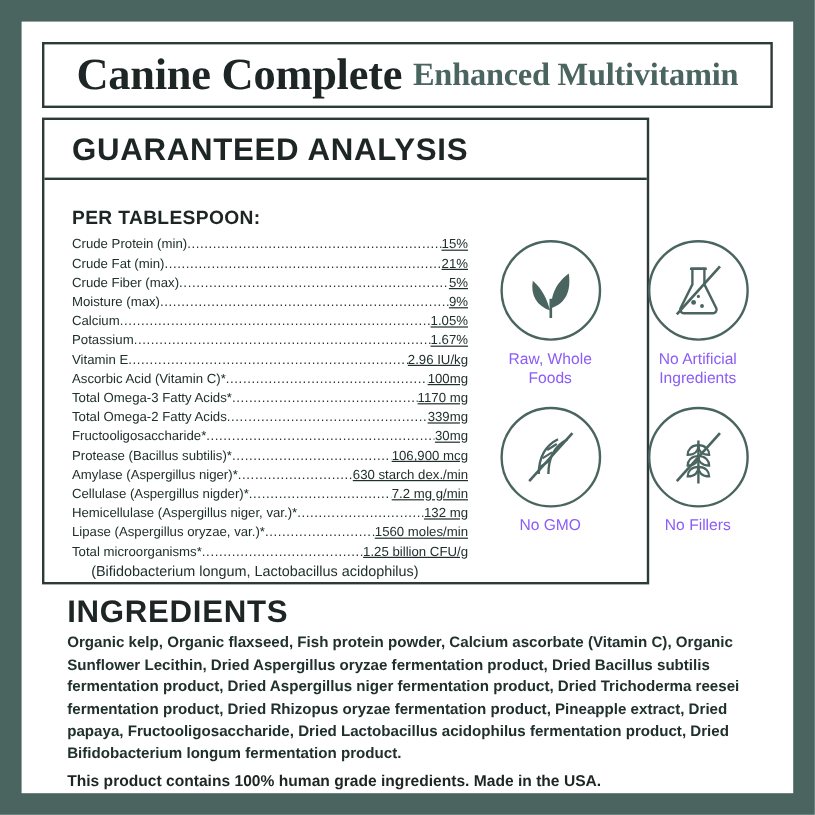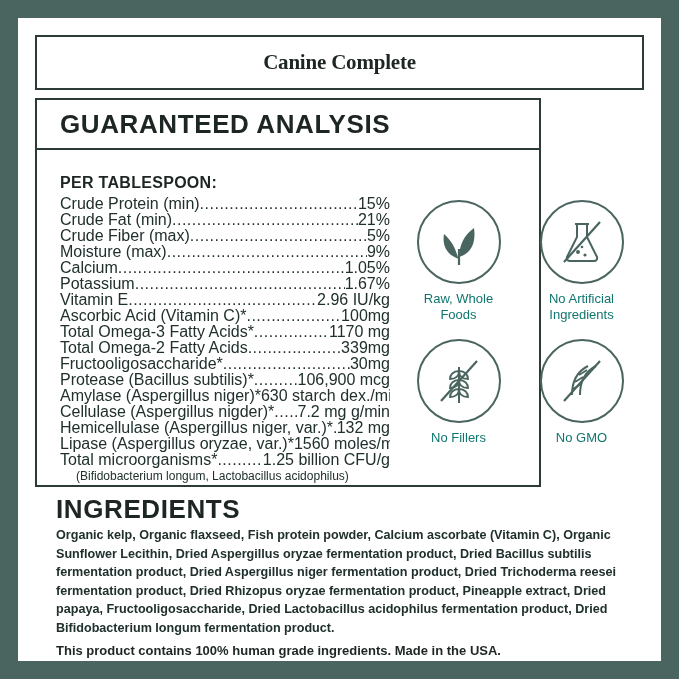--- a/index.html
+++ b/index.html
@@ -31,21 +31,21 @@
     height: 55px;
     border: 2px solid #2d3b38;
     box-sizing: border-box;
     display: flex;
     align-items: center;
     justify-content: center;
     gap: 9px;
   }
   .title-brand {
     font-family: "Liberation Serif", serif;
-    font-size: 21px;
+    font-size: 37px;
     font-weight: bold;
     color: #1d2624;
     letter-spacing: -0.2px;
   }
   .title-product {
     font-family: "Liberation Serif", serif;
     font-size: 27px;
     font-weight: bold;
     color: #4a6560;
     letter-spacing: -0.2px;
@@ -90,36 +90,36 @@
   }
   .nutrient-list {
     position: absolute;
     left: 23px;
     top: 96px;
     width: 330px;
   }
   .nutrient-row {
     display: flex;
     align-items: baseline;
-    font-size: 16px;
+    font-size: 11px;
     color: #20302d;
     line-height: 16px;
     white-space: nowrap;
     overflow: hidden;
   }
   .nutrient-name { flex: 0 0 auto; }
   .nutrient-dots {
     flex: 1 1 auto;
     overflow: hidden;
     white-space: nowrap;
     letter-spacing: 0.5px;
     margin: 0 0px;
     color: #20302d;
   }
-  .nutrient-val { flex: 0 0 auto; }
+  .nutrient-val { flex: 0 0 auto; text-decoration: underline; }
   .nutrient-note {
     font-size: 12px;
     color: #20302d;
     line-height: 16px;
     margin-top: 0px;
     margin-left: 16px;
   }
   
   .badges {
     position: absolute;
@@ -143,21 +143,21 @@
     border: 2px solid #4a6560;
     display: flex;
     align-items: center;
     justify-content: center;
     box-sizing: border-box;
   }
   .badge-label {
     margin-top: 7px;
     text-align: center;
     font-size: 13px;
-    color: #0f766e;
+    color: #8b5cf6;
     line-height: 16px;
   }
   
   .ing-title {
     position: absolute;
     left: 38px;
     top: 476px;
     font-size: 26px;
     font-weight: bold;
     color: #1d2624;
@@ -183,20 +183,21 @@
     color: #1d2624;
   }
 </style>
 </head>
 <body>
 
 <div class="label">
 
   <div class="title-row">
     <span class="title-brand">Canine Complete</span>
+    <span class="title-product">Enhanced Multivitamin</span>
   </div>
 
   <div class="ga-box">
     <div class="ga-header">
       <span class="ga-header-text">GUARANTEED ANALYSIS</span>
     </div>
     <div class="per-tbsp">PER TABLESPOON:</div>
 
     <div class="nutrient-list" id="nutrient-list">
         <div class="nutrient-row">
@@ -305,49 +306,49 @@
               <path d="M25 12 L25 25 L15 45 A3 3 0 0 0 18 49 L42 49 A3 3 0 0 0 45 45 L35 25 L35 12 Z" fill="none" stroke="#4a6560" stroke-width="2"></path>
               <line x1="23" y1="12" x2="37" y2="12" stroke="#4a6560" stroke-width="2"></line>
               <circle cx="26" cy="40" r="2" fill="#4a6560"></circle>
               <circle cx="33" cy="43" r="1.6" fill="#4a6560"></circle>
               <circle cx="30" cy="35" r="1.3" fill="#4a6560"></circle>
               <line x1="12" y1="50" x2="48" y2="10" stroke="#4a6560" stroke-width="2.2"></line>
             </svg>
           </div>
           <div class="badge-label" style="white-space: pre-line;">No Artificial
 Ingredients</div>
+        </div>
+        <div class="badge">
+          <div class="badge-circle">
+            <svg width="60" height="60" viewBox="0 0 60 60">
+              <path d="M20 44 C20 30 26 20 36 15" fill="none" stroke="#4a6560" stroke-width="2"></path>
+              <path d="M28 44 C28 30 34 20 44 15" fill="none" stroke="#4a6560" stroke-width="2"></path>
+              <line x1="21" y1="38" x2="29" y2="33" stroke="#4a6560" stroke-width="1.8"></line>
+              <line x1="23" y1="31" x2="31" y2="26" stroke="#4a6560" stroke-width="1.8"></line>
+              <line x1="27" y1="24" x2="35" y2="19" stroke="#4a6560" stroke-width="1.8"></line>
+              <line x1="12" y1="50" x2="48" y2="10" stroke="#4a6560" stroke-width="2.2"></line>
+            </svg>
+          </div>
+          <div class="badge-label" style="white-space: pre-line;">No GMO</div>
         </div>
         <div class="badge">
           <div class="badge-circle">
             <svg width="60" height="60" viewBox="0 0 60 60">
               <line x1="30" y1="52" x2="30" y2="16" stroke="#4a6560" stroke-width="2"></line>
               <path d="M30 20 C24 20 21 24 21 28 C27 28 30 25 30 20 Z" fill="none" stroke="#4a6560" stroke-width="1.8"></path>
               <path d="M30 20 C36 20 39 24 39 28 C33 28 30 25 30 20 Z" fill="none" stroke="#4a6560" stroke-width="1.8"></path>
               <path d="M30 29 C24 29 21 33 21 37 C27 37 30 34 30 29 Z" fill="none" stroke="#4a6560" stroke-width="1.8"></path>
               <path d="M30 29 C36 29 39 33 39 37 C33 37 30 34 30 29 Z" fill="none" stroke="#4a6560" stroke-width="1.8"></path>
               <path d="M30 38 C24 38 21 42 21 46 C27 46 30 43 30 38 Z" fill="none" stroke="#4a6560" stroke-width="1.8"></path>
               <path d="M30 38 C36 38 39 42 39 46 C33 46 30 43 30 38 Z" fill="none" stroke="#4a6560" stroke-width="1.8"></path>
               <line x1="12" y1="50" x2="48" y2="10" stroke="#4a6560" stroke-width="2.2"></line>
             </svg>
           </div>
           <div class="badge-label" style="white-space: pre-line;">No Fillers</div>
         </div>
-        <div class="badge">
-          <div class="badge-circle">
-            <svg width="60" height="60" viewBox="0 0 60 60">
-              <path d="M20 44 C20 30 26 20 36 15" fill="none" stroke="#4a6560" stroke-width="2"></path>
-              <path d="M28 44 C28 30 34 20 44 15" fill="none" stroke="#4a6560" stroke-width="2"></path>
-              <line x1="21" y1="38" x2="29" y2="33" stroke="#4a6560" stroke-width="1.8"></line>
-              <line x1="23" y1="31" x2="31" y2="26" stroke="#4a6560" stroke-width="1.8"></line>
-              <line x1="27" y1="24" x2="35" y2="19" stroke="#4a6560" stroke-width="1.8"></line>
-              <line x1="12" y1="50" x2="48" y2="10" stroke="#4a6560" stroke-width="2.2"></line>
-            </svg>
-          </div>
-          <div class="badge-label" style="white-space: pre-line;">No GMO</div>
-        </div>
       </div>
   </div>
 
   <div class="ing-title">INGREDIENTS</div>
   <div class="ing-body">Organic kelp, Organic flaxseed, Fish protein powder, Calcium ascorbate (Vitamin C), Organic Sunflower Lecithin, Dried Aspergillus oryzae fermentation product, Dried Bacillus subtilis fermentation product, Dried Aspergillus niger fermentation product, Dried Trichoderma reesei fermentation product, Dried Rhizopus oryzae fermentation product, Pineapple extract, Dried papaya, Fructooligosaccharide, Dried Lactobacillus acidophilus fermentation product, Dried Bifidobacterium longum fermentation product.</div>
   <div class="ing-footer">This product contains 100% human grade ingredients. Made in the USA.</div>
 
 </div>
 
 </body></html>

